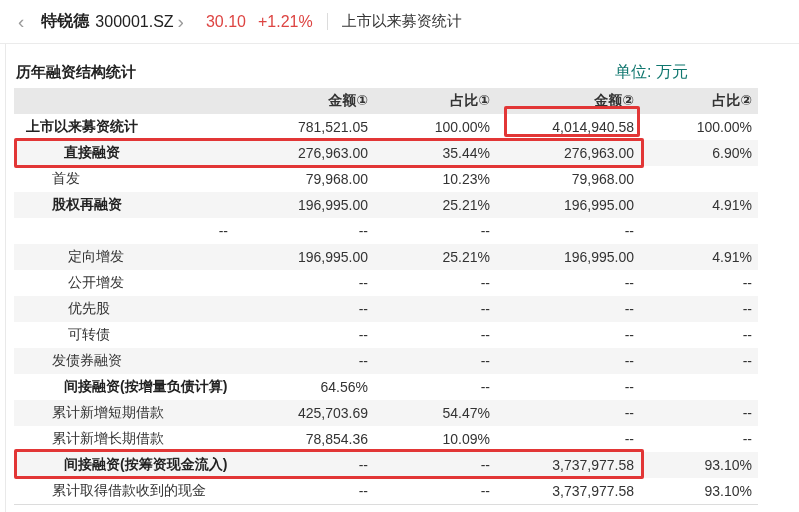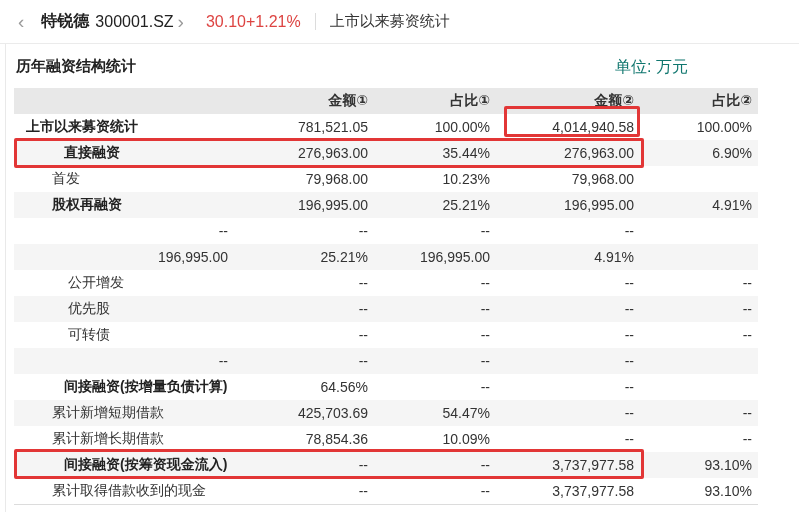--- a/index.html
+++ b/index.html
@@ -5,29 +5,29 @@
   html,body { margin:0; padding:0; background:#fff; }
   body { font-family:"Liberation Sans","DejaVu Sans",sans-serif; }
   .screen { position:relative; width:799px; height:512px; background:#ffffff; overflow:hidden; }
 
   
   .topbar { height:44px; display:flex; align-items:center; padding:0 14px; border-bottom:1px solid #ebebeb; box-sizing:border-box; }
   .chevron { color:#9a9a9a; font-size:19px; line-height:1; padding:0 4px; cursor:pointer; }
   .stock-name { font-size:16px; font-weight:bold; color:#222; margin-left:13px; }
   .stock-code { font-size:16px; color:#222; margin-left:6px; }
   .price { font-size:16px; color:#dd4442; margin-left:18px; }
-  .chg { font-size:16px; color:#dd4442; }
+  .chg { font-size:16px; color:#dd4442; margin-left:12px; }
   .vdiv { width:1px; height:17px; background:#dcdcdc; margin:0 14px; }
   .page-title { font-size:15px; color:#333; }
 
   
   .left-edge { position:absolute; left:5px; top:44px; bottom:0; width:1px; background:#e9e9e9; }
 
   
-  .section-row { display:flex; justify-content:space-between; margin:13px 0 0 16px; height:31px; width:742px; box-sizing:border-box; }
+  .section-row { display:flex; justify-content:space-between; align-items:center; margin:13px 0 0 16px; height:31px; width:742px; box-sizing:border-box; }
   .section-title { font-size:15px; font-weight:bold; color:#222; }
   .unit-label { font-size:16px; color:#0f766e; margin-right:70px; }
 
   
   .table-wrap { position:relative; margin-left:14px; width:744px; }
   .t-header, .t-row { display:grid; grid-template-columns:1fr 140px 122px 144px 118px; height:26px; align-items:center; font-size:14px; color:#333; padding-right:6px; box-sizing:border-box; }
   .t-header { background:#e8e8e8; font-weight:bold; color:#333; }
   .t-rows { border-bottom:1px solid #dcdcdc; }
   .t-rows .t-row:nth-child(even) { background:#f5f5f5; }
   .cell-num { text-align:right; white-space:nowrap; }
@@ -103,20 +103,21 @@
           <span class="cell-num">196,995.00</span>
           <span class="cell-num">4.91%</span>
         </div>
         <div class="t-row">
           <span class="cell-num">--</span>
           <span class="cell-num">--</span>
           <span class="cell-num">--</span>
           <span class="cell-num">--</span>
         </div>
         <div class="t-row">
+          <span class="cell-label indent-3">定向增发</span>
           <span class="cell-num">196,995.00</span>
           <span class="cell-num">25.21%</span>
           <span class="cell-num">196,995.00</span>
           <span class="cell-num">4.91%</span>
         </div>
         <div class="t-row">
           <span class="cell-label indent-3">公开增发</span>
           <span class="cell-num">--</span>
           <span class="cell-num">--</span>
           <span class="cell-num">--</span>
@@ -130,20 +131,21 @@
           <span class="cell-num">--</span>
         </div>
         <div class="t-row">
           <span class="cell-label indent-3">可转债</span>
           <span class="cell-num">--</span>
           <span class="cell-num">--</span>
           <span class="cell-num">--</span>
           <span class="cell-num">--</span>
         </div>
         <div class="t-row">
+          <span class="cell-label indent-2">发债券融资</span>
           <span class="cell-num">--</span>
           <span class="cell-num">--</span>
           <span class="cell-num">--</span>
           <span class="cell-num">--</span>
         </div>
         <div class="t-row">
           <span class="cell-label indent-1 bold">间接融资(按增量负债计算)</span>
           <span class="cell-num">64.56%</span>
           <span class="cell-num">--</span>
           <span class="cell-num">--</span>

